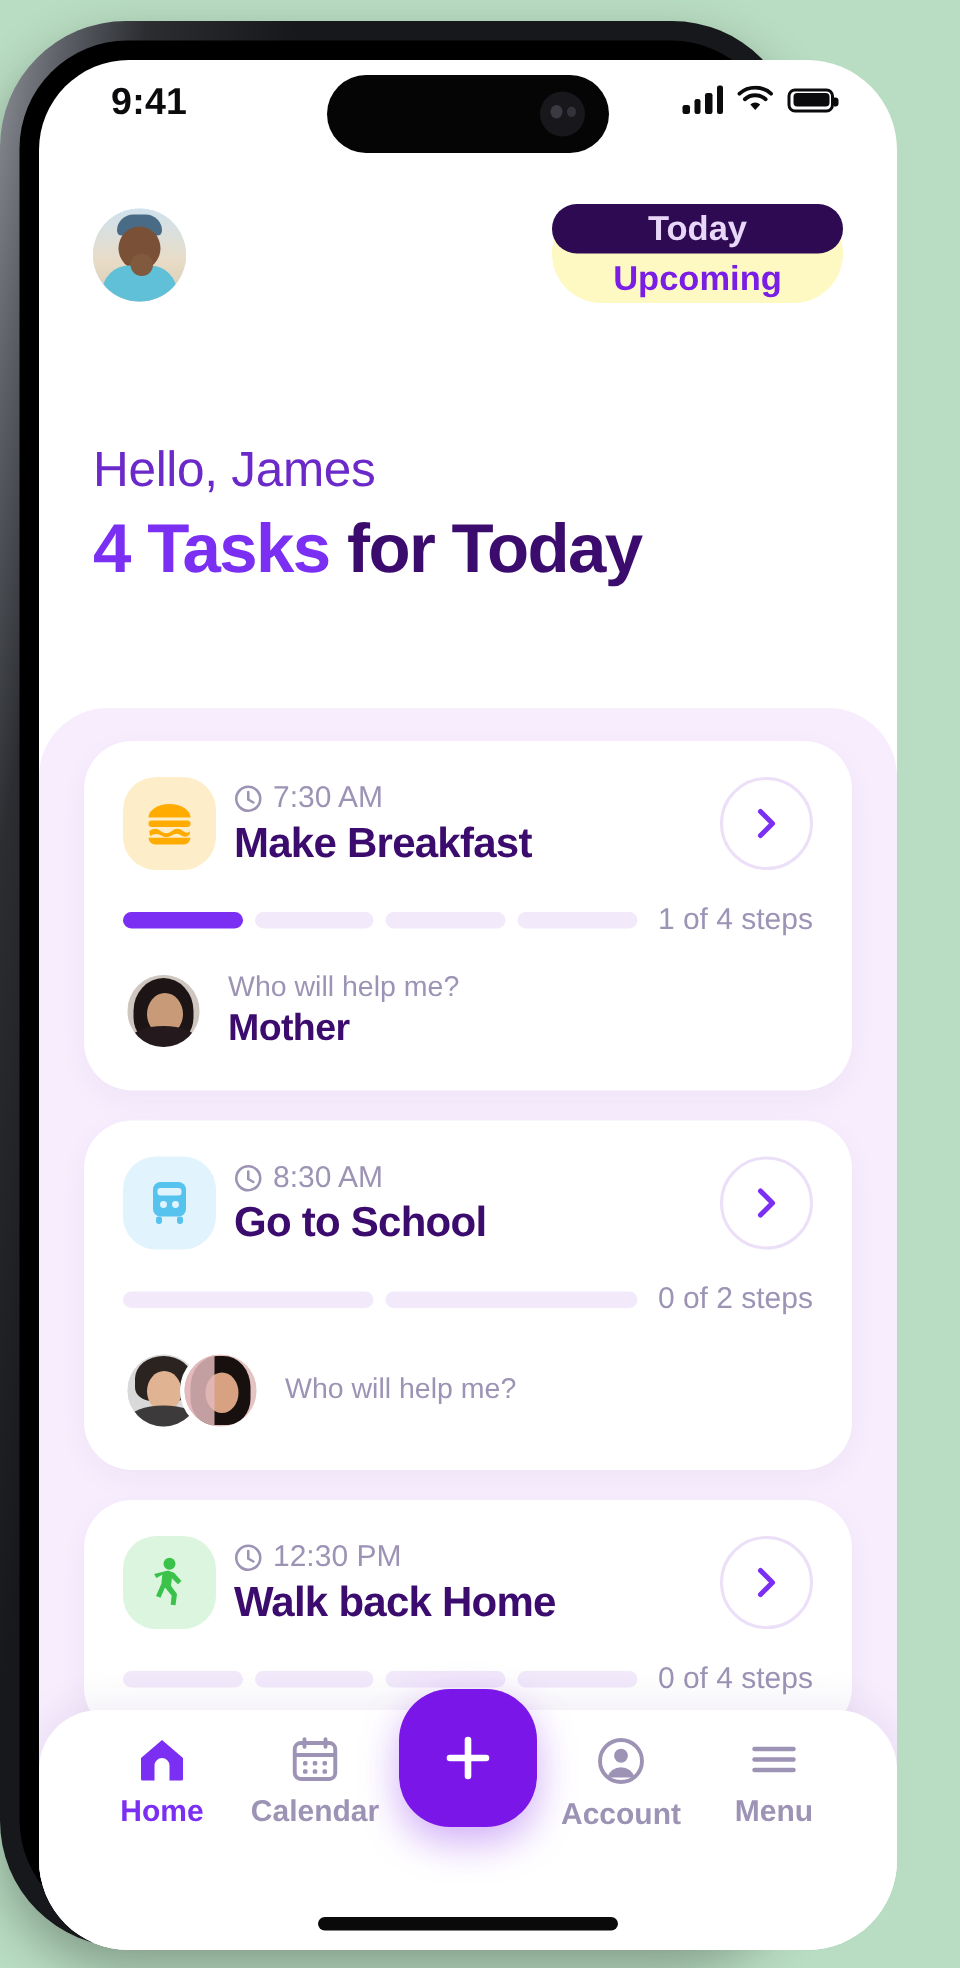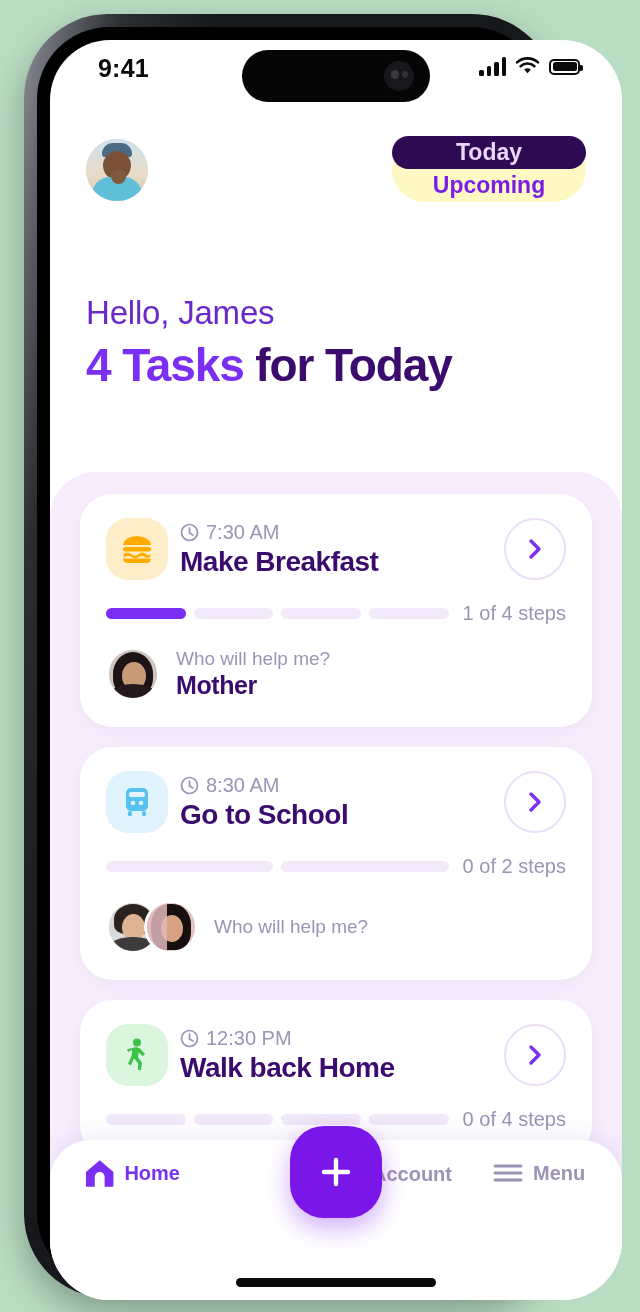--- a/index.html
+++ b/index.html
@@ -11,21 +11,21 @@
     height: 1312px;
     background: #b9ddc2;
     font-family: "Liberation Sans", sans-serif;
     overflow: hidden;
     position: relative;
   }
 
   
   .device-frame {
     position: absolute;
-    left: 24px;
+    left: 0;
     top: 14px;
     width: 532px;
     height: 1284px;
     border-radius: 84px;
     background: linear-gradient(100deg,#8e9197 0%,#5c5f66 6%,#2b2d31 13%,#17181b 26%,#17181b 74%,#2b2d31 88%,#60636a 95%,#9a9da3 100%);
     box-shadow: 0 14px 34px rgba(0,0,0,0.30);
   }
   .device-inner-bezel {
     position: absolute;
     left: 13px;
@@ -376,21 +376,21 @@
     width: 572px;
     display: flex;
     align-items: flex-start;
     justify-content: space-between;
     padding: 0 34px;
     box-sizing: border-box;
   }
   .nav-item {
     width: 96px;
     display: flex;
-    flex-direction: row;
+    flex-direction: column;
     align-items: center;
     gap: 9px;
     cursor: pointer;
   }
   .nav-label {
     font-size: 20px;
     font-weight: 600;
     color: #9d93b5;
   }
   .nav-item.active .nav-label { color: #7b2ff2; font-weight: 700; }
@@ -627,20 +627,36 @@
     <div class="bottom-nav">
       <div class="nav-items">
 
         <div class="nav-item active">
           <svg width="32" height="30" viewBox="0 0 32 30">
             <path d="M16 2 L30 14 v14 a1 1 0 0 1 -1 1 h-8 v-10 a5 5 0 0 0 -10 0 v10 h-8 a1 1 0 0 1 -1 -1 v-14 Z" fill="#7b2ff2"></path>
           </svg>
           <div class="nav-label">Home</div>
         </div>
 
+        <div class="nav-item">
+          <svg width="32" height="30" viewBox="0 0 32 30">
+            <rect x="2.5" y="4" width="27" height="24" rx="4" stroke="#9d93b5" stroke-width="2.6" fill="none"></rect>
+            <path d="M2.5 12 h27" stroke="#9d93b5" stroke-width="2.6"></path>
+            <path d="M9 1.5 v5 M23 1.5 v5" stroke="#9d93b5" stroke-width="2.6" stroke-linecap="round"></path>
+            <g fill="#9d93b5">
+              <rect x="8" y="16" width="3" height="3" rx="1"></rect>
+              <rect x="14.5" y="16" width="3" height="3" rx="1"></rect>
+              <rect x="21" y="16" width="3" height="3" rx="1"></rect>
+              <rect x="8" y="21.5" width="3" height="3" rx="1"></rect>
+              <rect x="14.5" y="21.5" width="3" height="3" rx="1"></rect>
+              <rect x="21" y="21.5" width="3" height="3" rx="1"></rect>
+            </g>
+          </svg>
+          <div class="nav-label">Calendar</div>
+        </div>
 
         <div class="nav-spacer"></div>
 
         <div class="nav-item">
           <svg width="32" height="32" viewBox="0 0 32 32">
             <circle cx="16" cy="16" r="14" stroke="#9d93b5" stroke-width="2.6" fill="none"></circle>
             <circle cx="16" cy="12.5" r="4.6" fill="#9d93b5"></circle>
             <path d="M6.8 27 a9.6 9.6 0 0 1 18.4 0 Z" fill="#9d93b5"></path>
           </svg>
           <div class="nav-label">Account</div>

